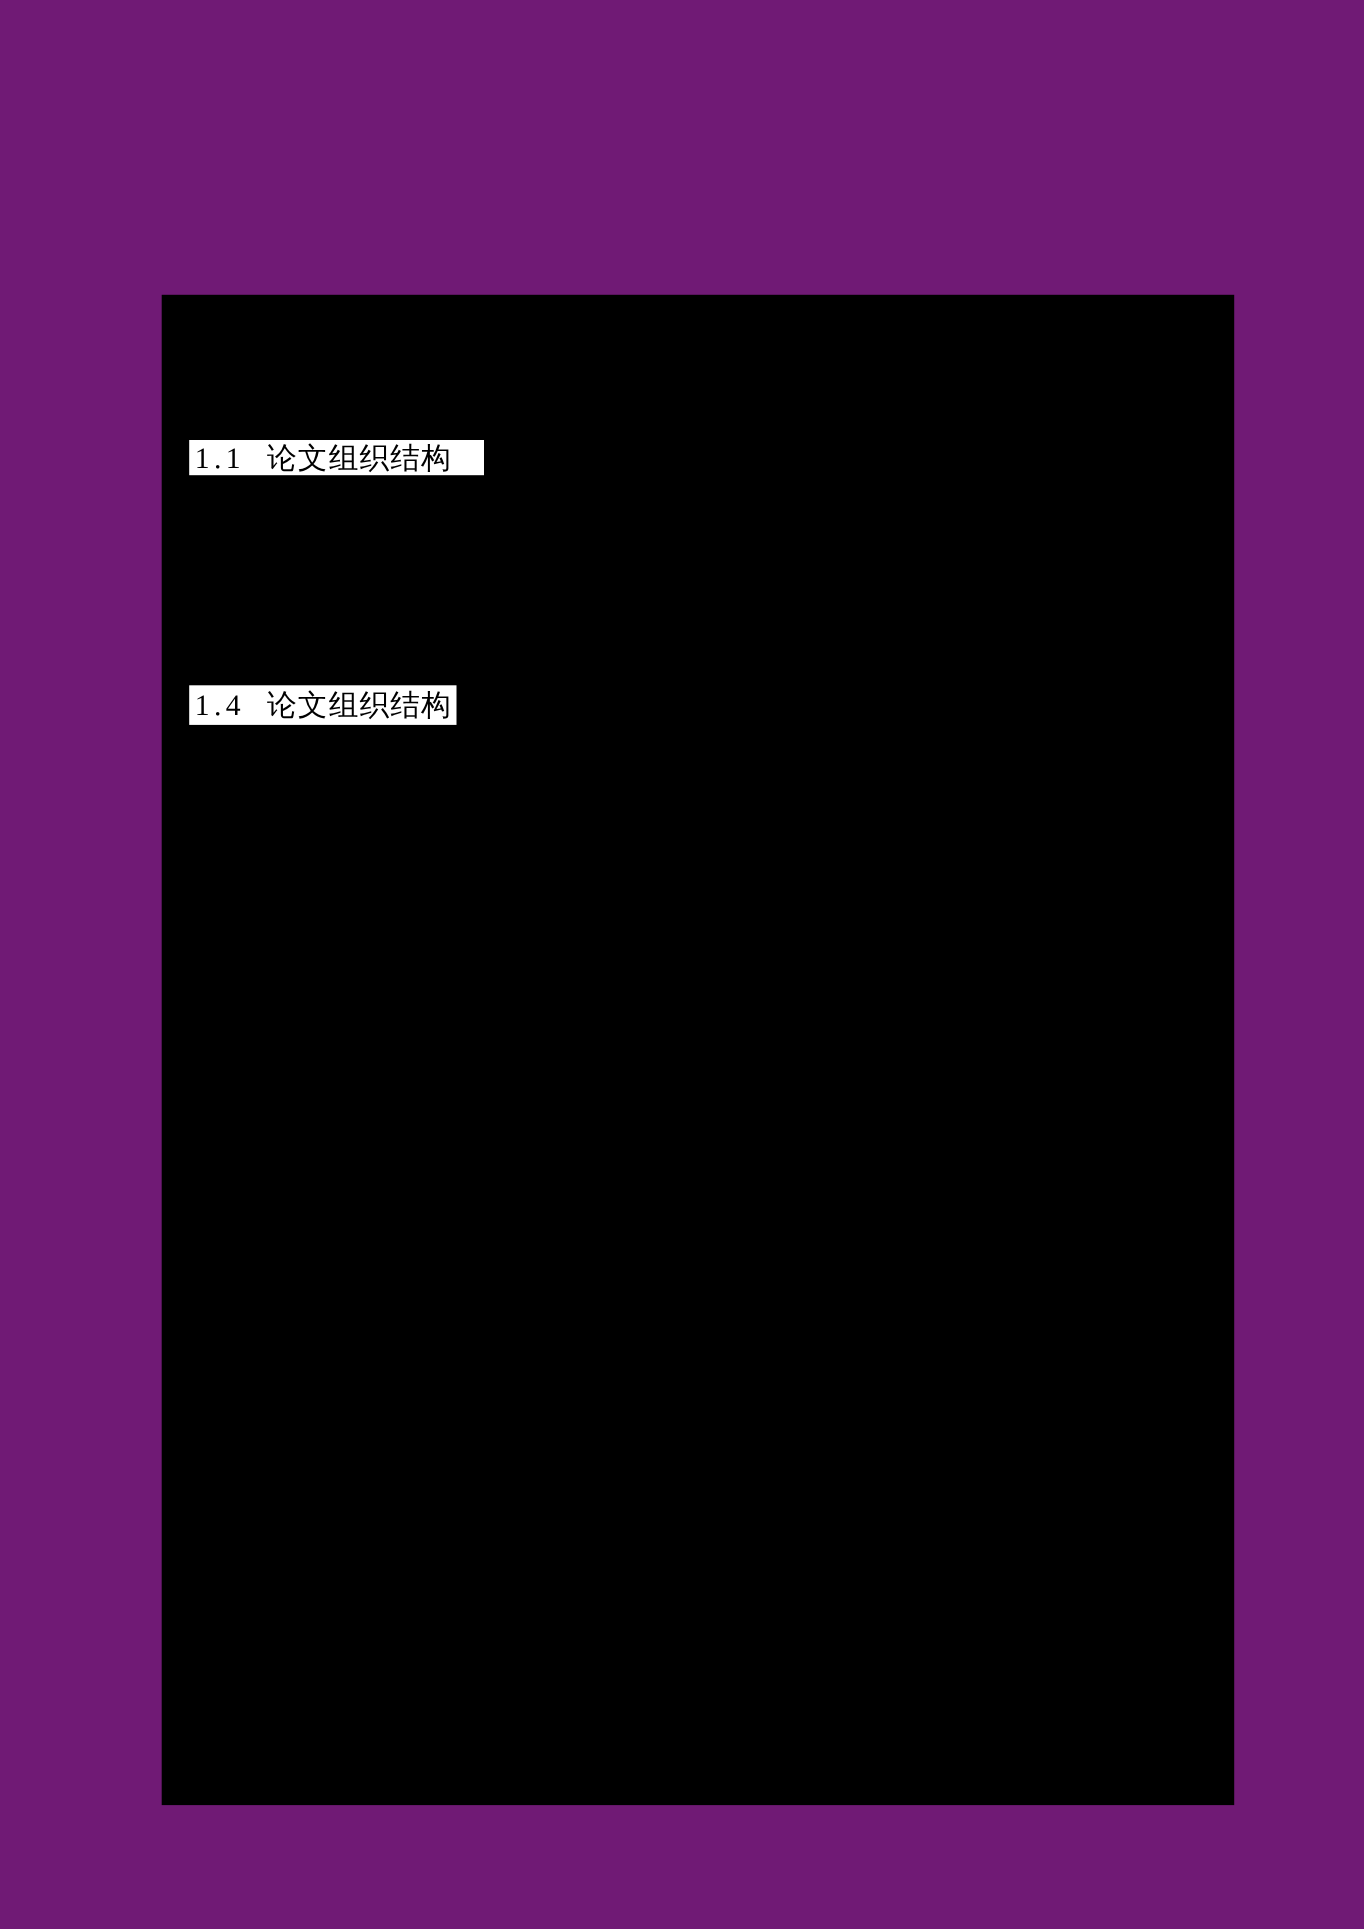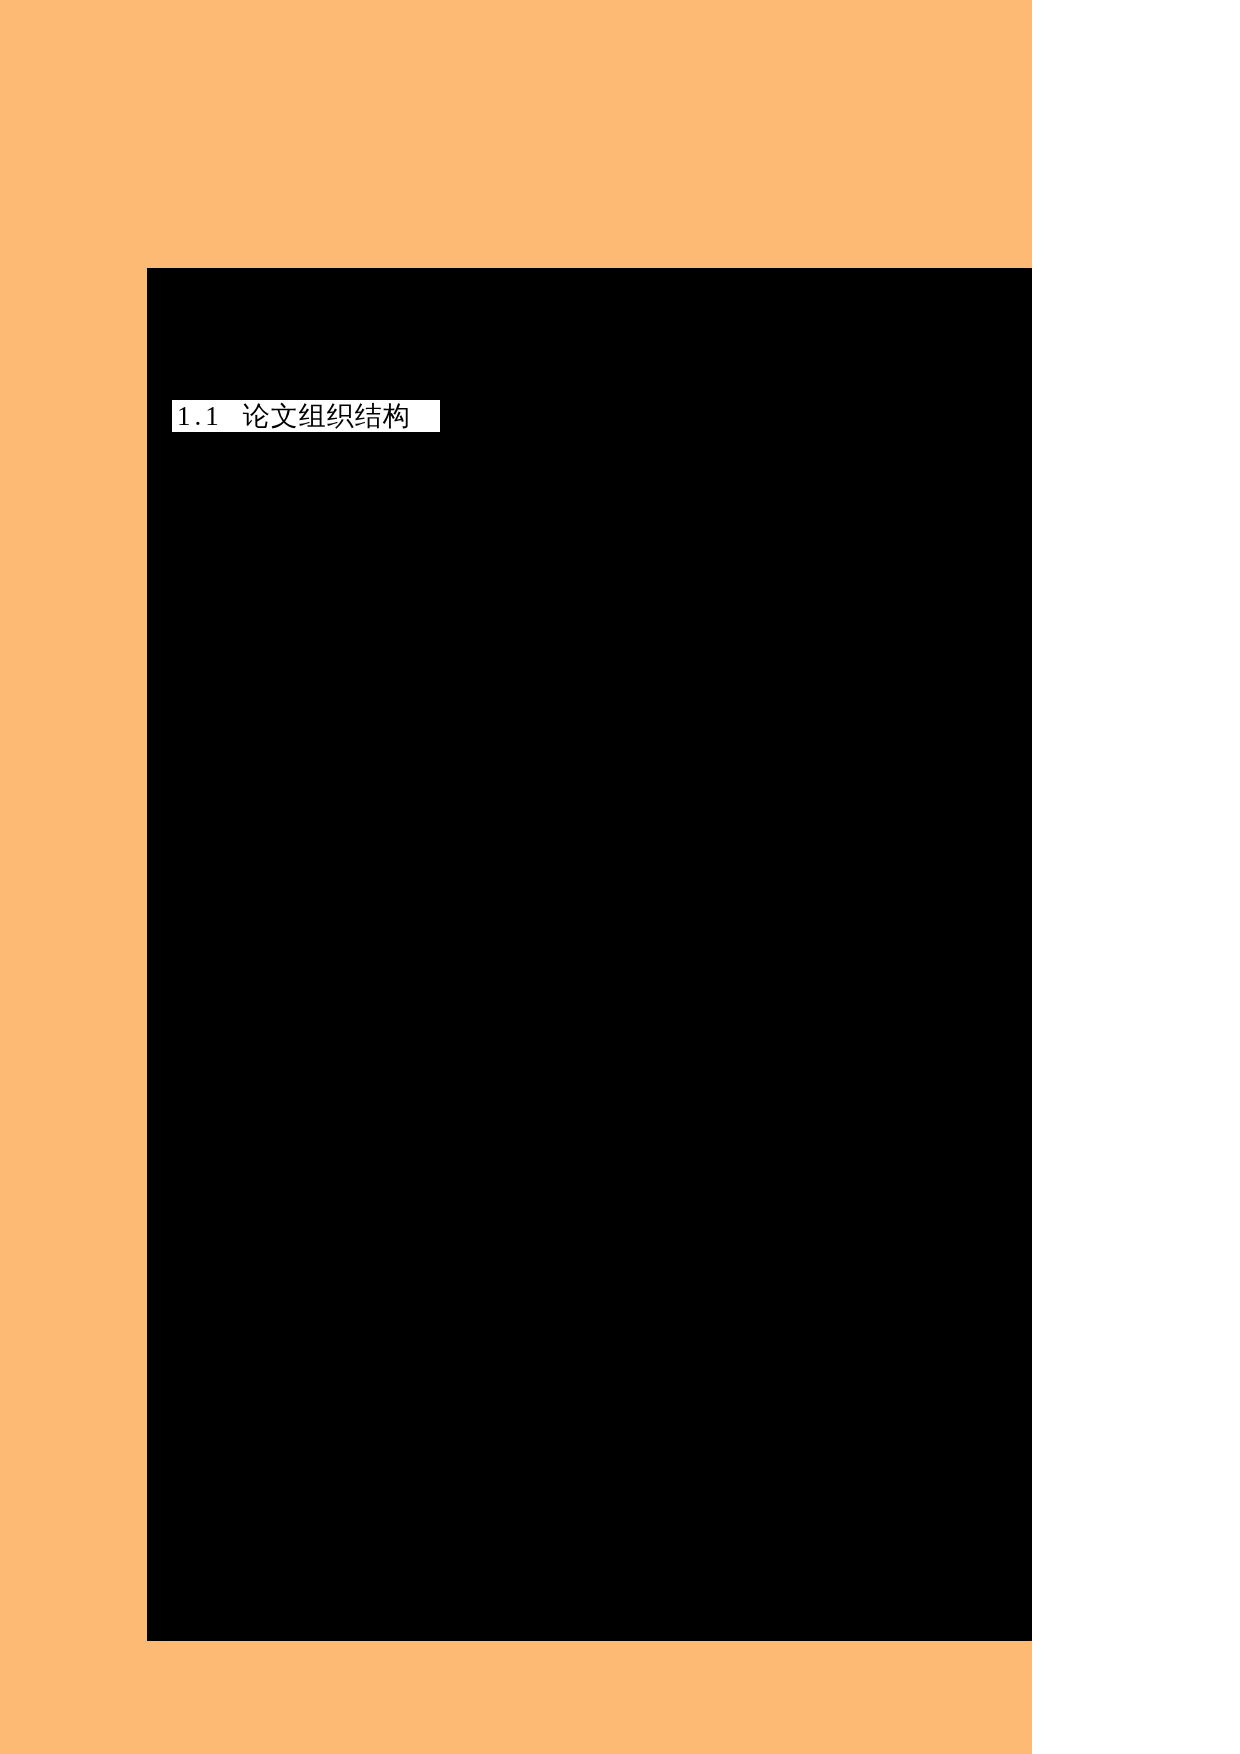--- a/index.html
+++ b/index.html
@@ -2,23 +2,23 @@
 <html><head>
 <meta charset="utf-8">
 <style>
   html, body {
     margin: 0;
     padding: 0;
     background: #ffffff;
   }
   .page {
     position: relative;
-    width: 1032px;
+    width: 1240px;
     height: 1754px;
-    background: #fdba74;
+    background: #701a75;
     overflow: hidden;
     font-family: "Liberation Serif", "DejaVu Serif", serif;
   }
   .redaction-block {
     position: absolute;
     left: 147px;
     top: 268px;
     width: 975px;
     height: 1373px;
     background: #000000;
@@ -58,14 +58,17 @@
   }
 </style>
 </head>
 <body>
 
 <div class="page">
   <div class="redaction-block">
     <div class="section-heading heading-1">
       <span class="sec-num">1.1</span><span class="sec-title">论文组织结构</span>
     </div>
+    <div class="section-heading heading-2">
+      <span class="sec-num">1.4</span><span class="sec-title">论文组织结构</span>
+    </div>
   </div>
 </div>
 
 </body></html>

